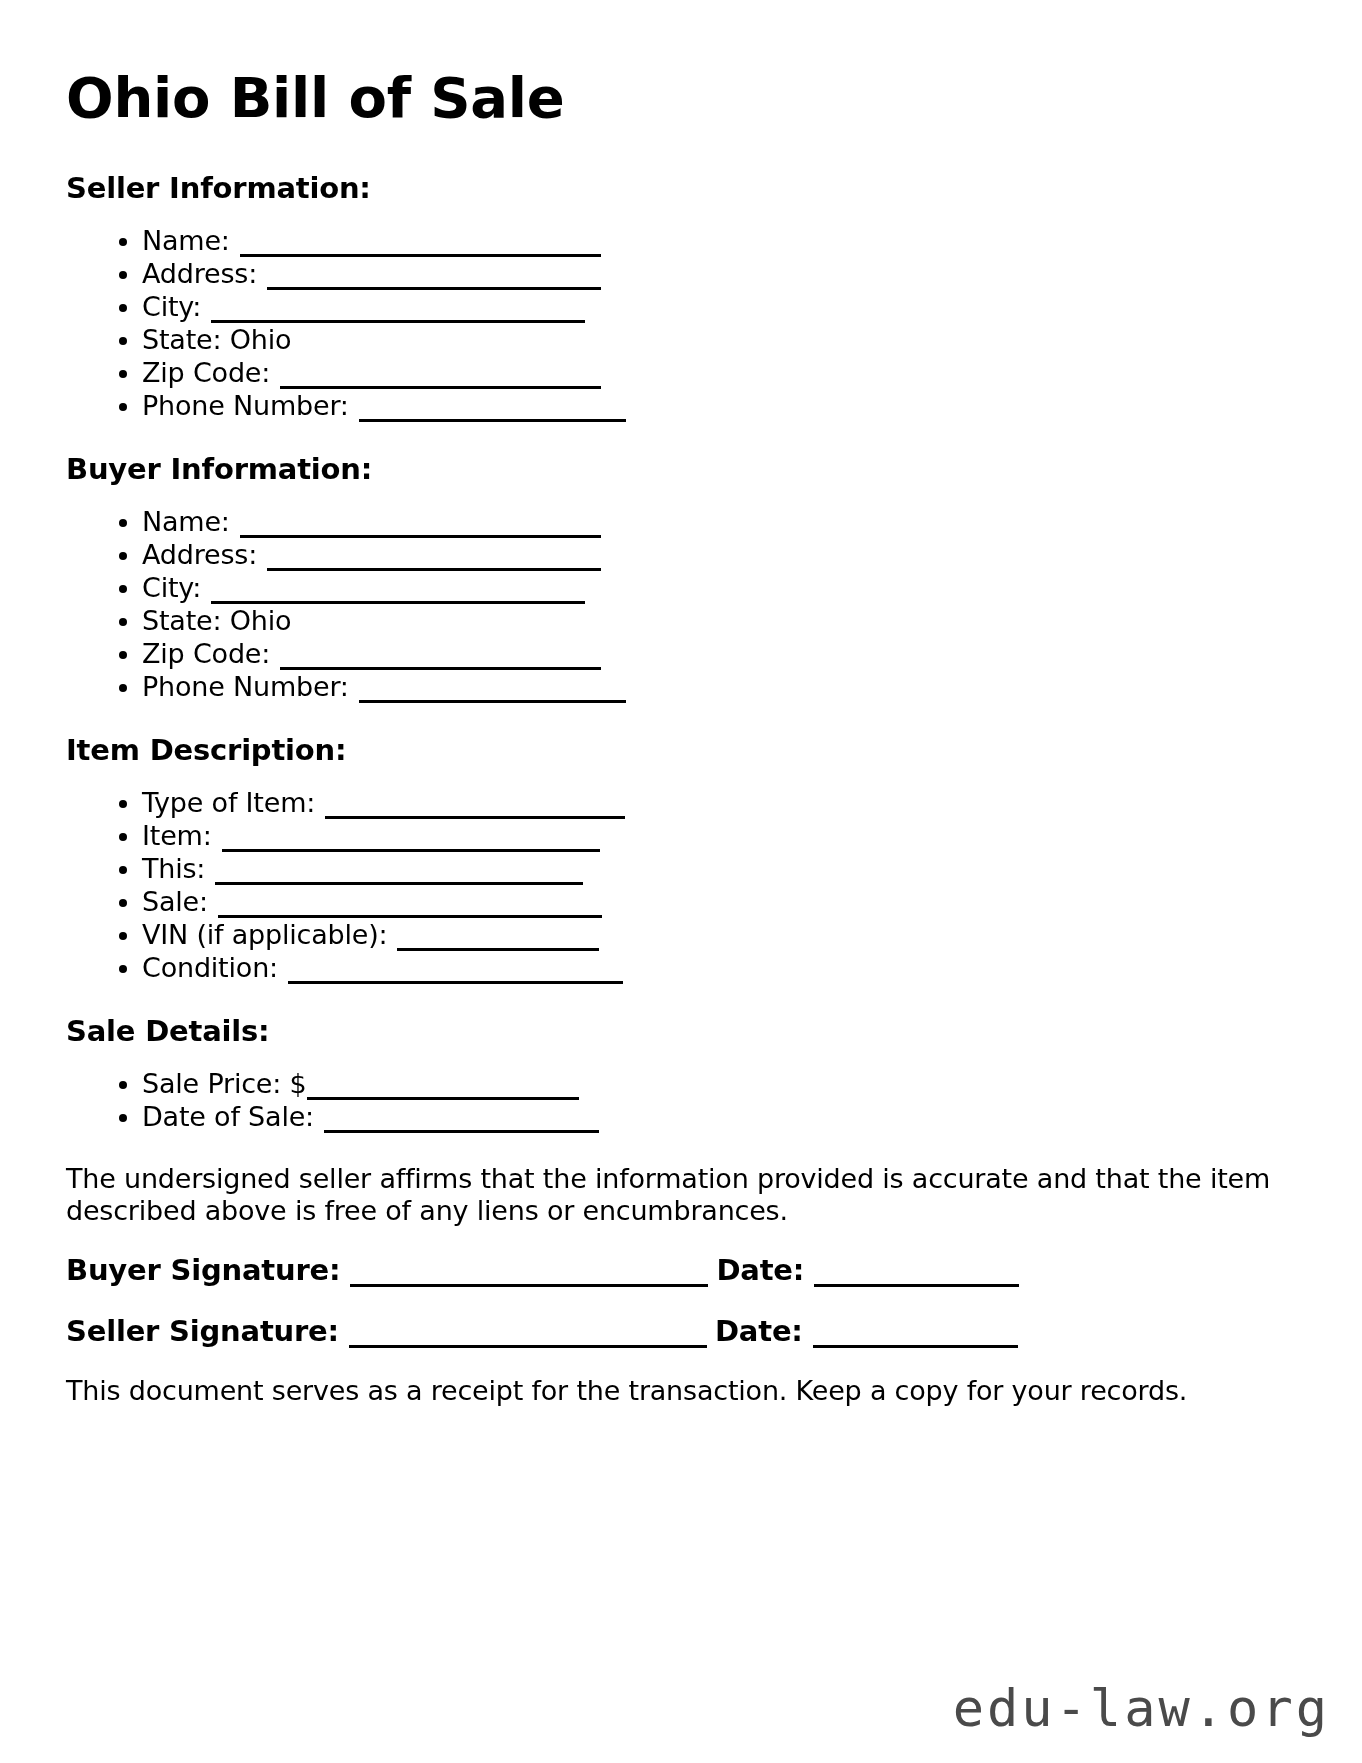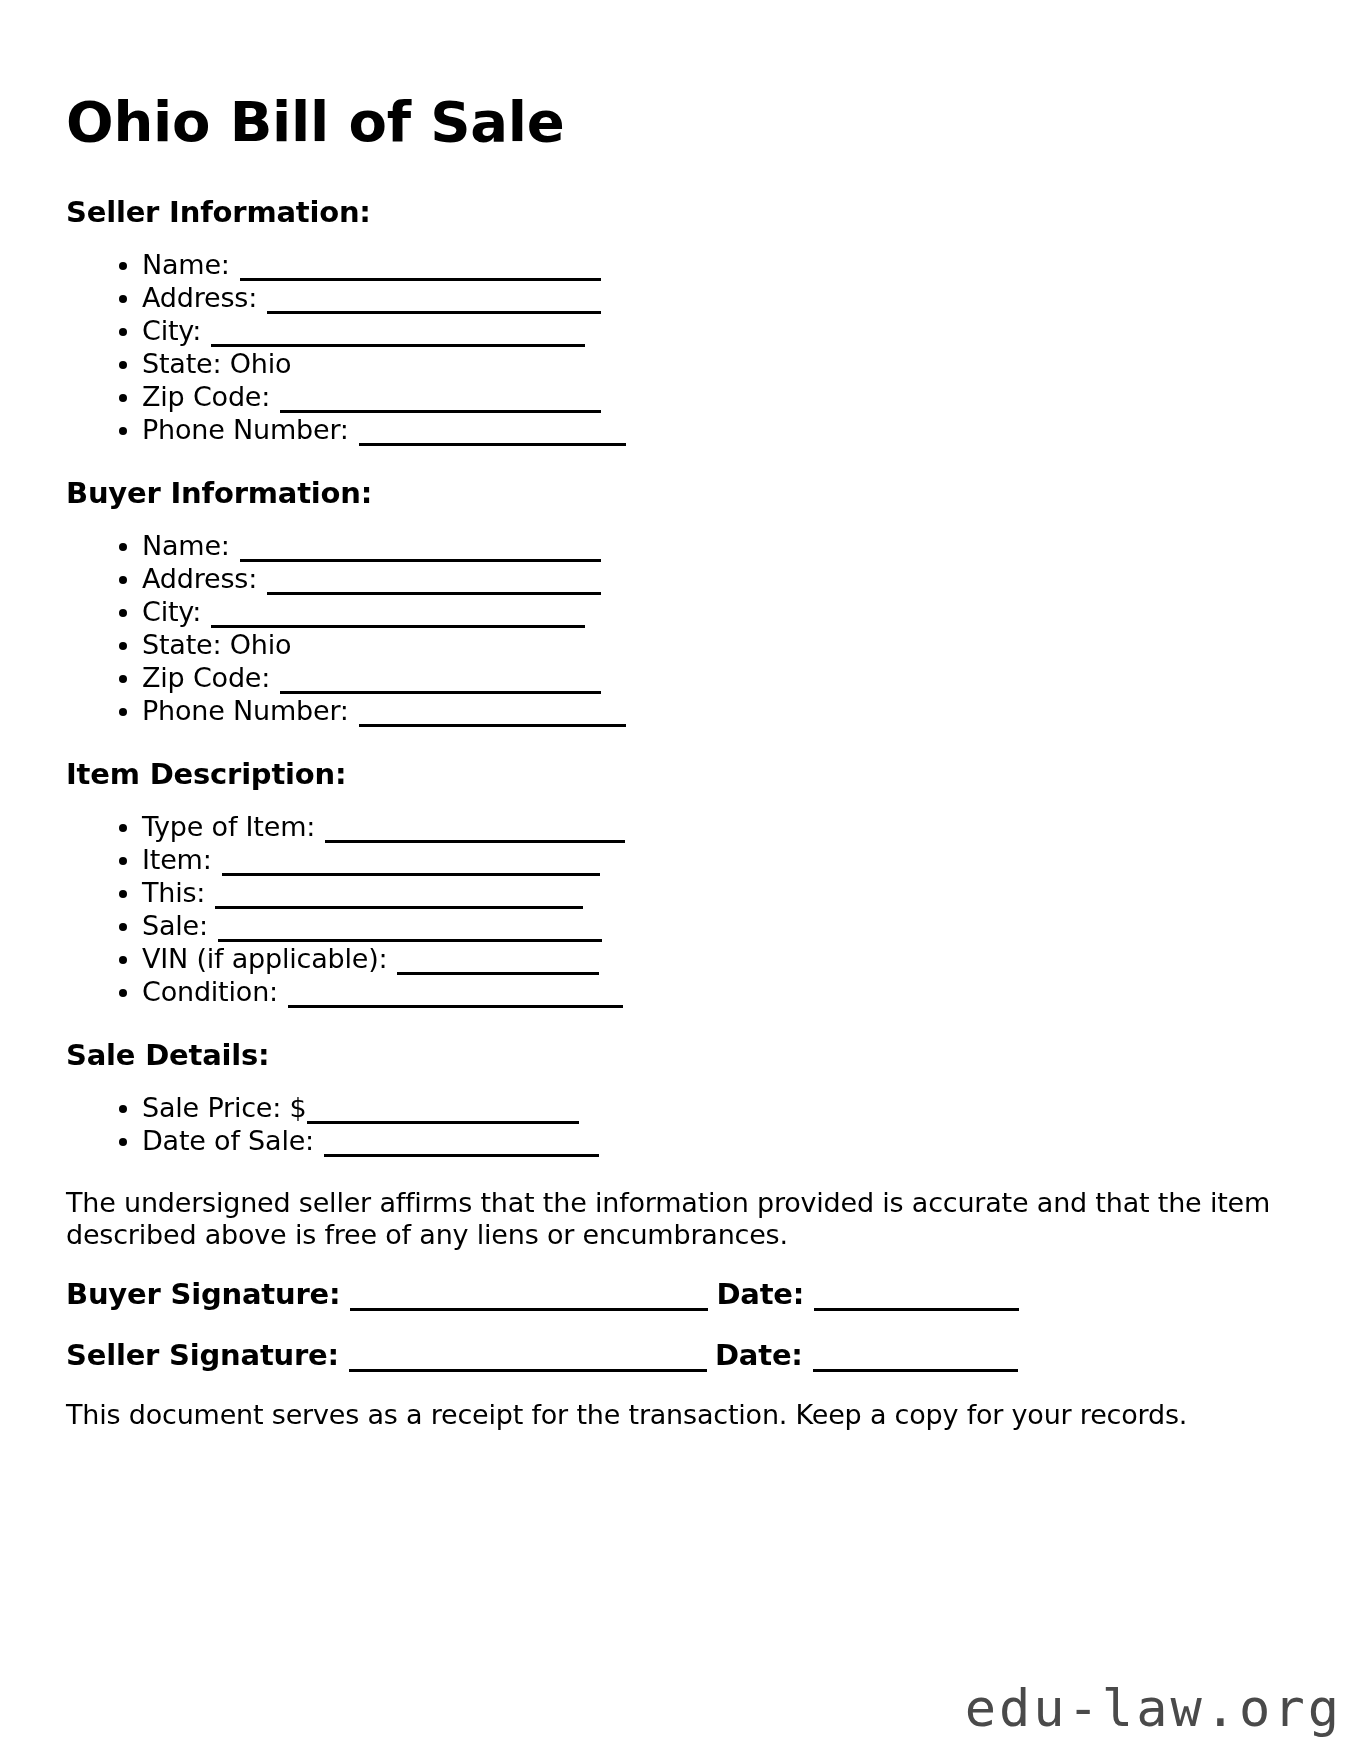--- a/index.html
+++ b/index.html
@@ -12,21 +12,21 @@
     position: relative;
     overflow: hidden;
     font-family: "DejaVu Sans", sans-serif;
     color: #000000;
     letter-spacing: -0.2px;
   }
   .page {
     position: relative;
     width: 1362px;
     height: 1323px;
-    padding: 88px 66px 0 66px;
+    padding: 64px 66px 0 66px;
   }
   h1.doc-title {
     font-size: 56px;
     line-height: 1.2;
     font-weight: bold;
     margin: 0 0 40px 0;
   }
   p.body-text {
     font-size: 27px;
     line-height: 32px;
@@ -62,21 +62,21 @@
     line-height: 35px;
     white-space: nowrap;
   }
   .sig-label {
     font-weight: bold;
   }
   .sig-row .date-label { margin-left: 8px; }
   .footer-watermark {
     position: absolute;
     top: 1678px;
-    right: 20px;
+    right: 32px;
     font-family: "DejaVu Sans Mono", monospace;
     font-size: 52px;
     letter-spacing: 3px;
     color: #4a4a4a;
     font-weight: normal;
   }
 </style>
 </head>
 <body>
 

